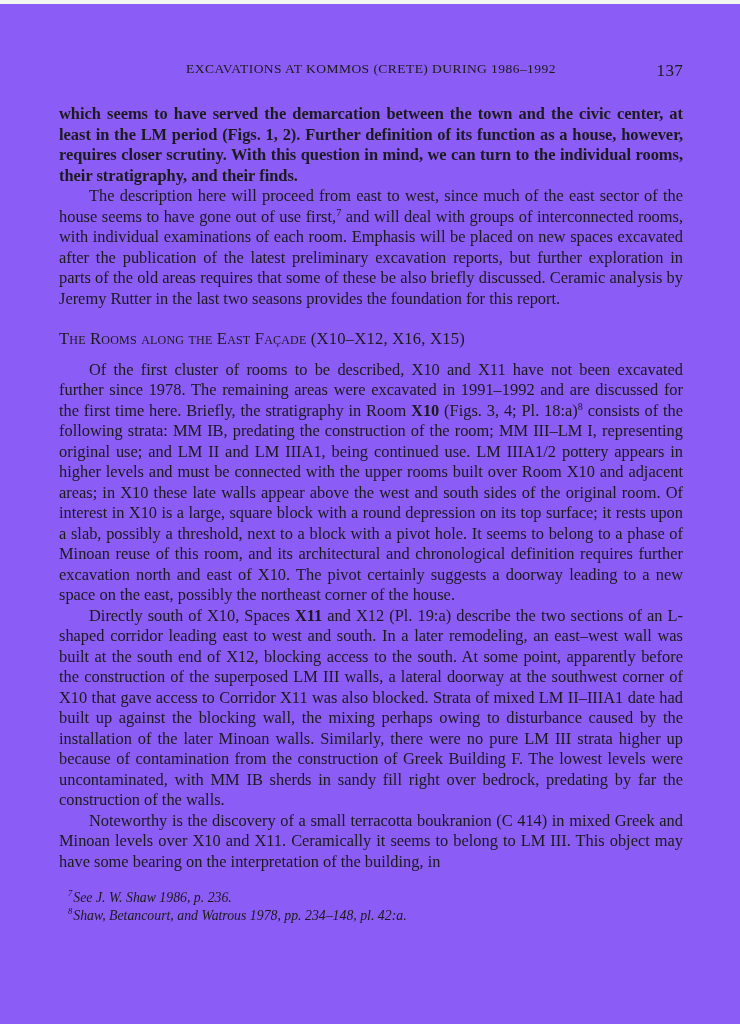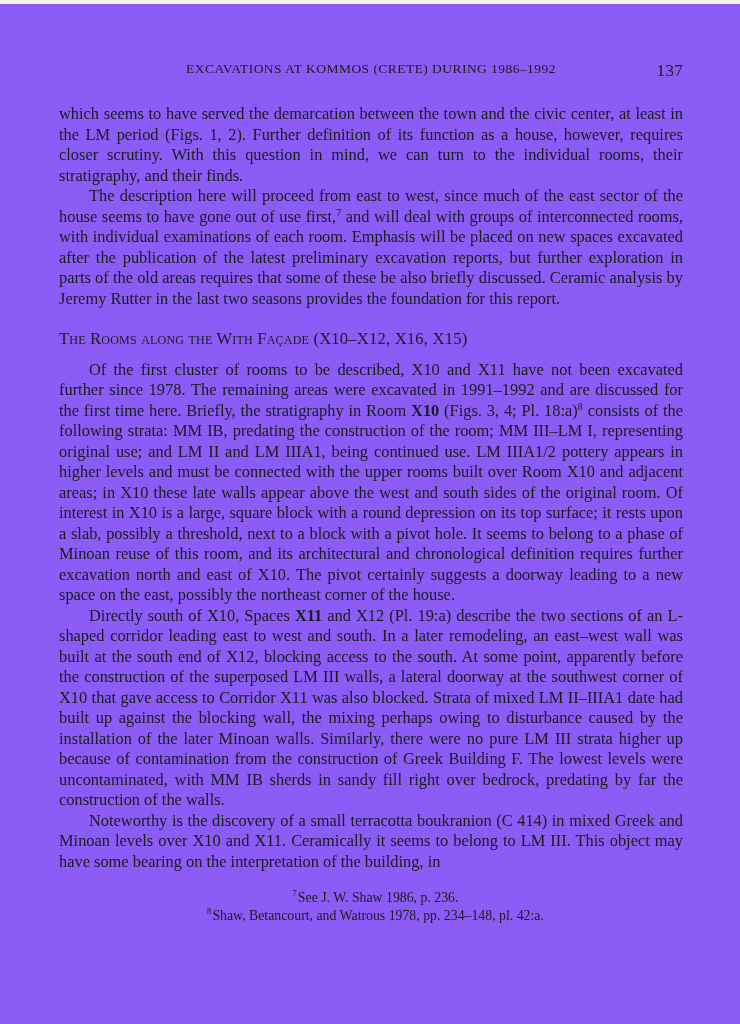--- a/index.html
+++ b/index.html
@@ -43,20 +43,21 @@
     font-size: 16.4px;
     line-height: 20.5px;
   }
   .para {
     margin: 0;
     text-align: justify;
     text-indent: 30px;
   }
   .para.no-indent {
     text-indent: 0;
+    font-weight: bold;
   }
   .section-heading {
     margin: 20px 0 10px 0;
     font-weight: normal;
     font-size: 16.6px;
     line-height: 20.5px;
     font-variant: small-caps;
     letter-spacing: 0.2px;
     text-align: left;
   }
@@ -68,41 +69,42 @@
     line-height: 0;
   }
   .footnotes {
     margin-top: 17px;
     font-size: 13.8px;
     line-height: 17.8px;
   }
   .footnote {
     margin: 0;
     padding-left: 9px;
-    text-align: center;
+    text-align: left;
+    font-style: italic;
   }
   .footnote sup { margin-right: 1px; }
 </style>
 </head>
 <body>
 
 <div class="page">
 
   <header class="page-header">
     <span class="running-title">EXCAVATIONS AT KOMMOS (CRETE) DURING 1986–1992</span>
     <span class="page-number">137</span>
   </header>
 
   <main class="page-body">
 
     <p class="para no-indent"><span>which seems to have served the demarcation between the town and the civic center, at least in the LM period (Figs. 1, 2). Further definition of its function as a house, however, requires closer scrutiny. With this question in mind, we can turn to the individual rooms, their stratigraphy, and their finds.</span></p>
 
     <p class="para"><span>The description here will proceed from east to west, since much of the east sector of the house seems to have gone out of use first,</span><sup>7</sup><span> and will deal with groups of interconnected rooms, with individual examinations of each room. Emphasis will be placed on new spaces excavated after the publication of the latest preliminary excavation reports, but further exploration in parts of the old areas requires that some of these be also briefly discussed. Ceramic analysis by Jeremy Rutter in the last two seasons provides the foundation for this report.</span></p>
 
-    <h2 class="section-heading">The Rooms along the With Façade (X10–X12, X16, X15)</h2>
+    <h2 class="section-heading">The Rooms along the East Façade (X10–X12, X16, X15)</h2>
 
     <p class="para"><span>Of the first cluster of rooms to be described, X10 and X11 have not been excavated further since 1978. The remaining areas were excavated in 1991–1992 and are discussed for the first time here. Briefly, the stratigraphy in Room </span><span class="b">X10</span><span> (Figs. 3, 4; Pl. 18:a)</span><sup>8</sup><span> consists of the following strata: MM IB, predating the construction of the room; MM III–LM I, representing original use; and LM II and LM IIIA1, being continued use. LM IIIA1/2 pottery appears in higher levels and must be connected with the upper rooms built over Room X10 and adjacent areas; in X10 these late walls appear above the west and south sides of the original room. Of interest in X10 is a large, square block with a round depression on its top surface; it rests upon a slab, possibly a threshold, next to a block with a pivot hole. It seems to belong to a phase of Minoan reuse of this room, and its architectural and chronological definition requires further excavation north and east of X10. The pivot certainly suggests a doorway leading to a new space on the east, possibly the northeast corner of the house.</span></p>
 
     <p class="para"><span>Directly south of X10, Spaces </span><span class="b">X11</span><span> and X12 (Pl. 19:a) describe the two sections of an </span><span class="sc">L</span><span>-shaped corridor leading east to west and south. In a later remodeling, an east–west wall was built at the south end of X12, blocking access to the south. At some point, apparently before the construction of the superposed LM III walls, a lateral doorway at the southwest corner of X10 that gave access to Corridor X11 was also blocked. Strata of mixed LM II–IIIA1 date had built up against the blocking wall, the mixing perhaps owing to disturbance caused by the installation of the later Minoan walls. Similarly, there were no pure LM III strata higher up because of contamination from the construction of Greek Building F. The lowest levels were uncontaminated, with MM IB sherds in sandy fill right over bedrock, predating by far the construction of the walls.</span></p>
 
     <p class="para"><span>Noteworthy is the discovery of a small terracotta boukranion (C 414) in mixed Greek and Minoan levels over X10 and X11. Ceramically it seems to belong to LM III. This object may have some bearing on the interpretation of the building, in</span></p>
 
     <footer class="footnotes">
       <p class="footnote"><sup>7</sup><span>See J. W. Shaw 1986, p. 236.</span></p>
       <p class="footnote"><sup>8</sup><span>Shaw, Betancourt, and Watrous 1978, pp. 234–148, pl. 42:a.</span></p>

